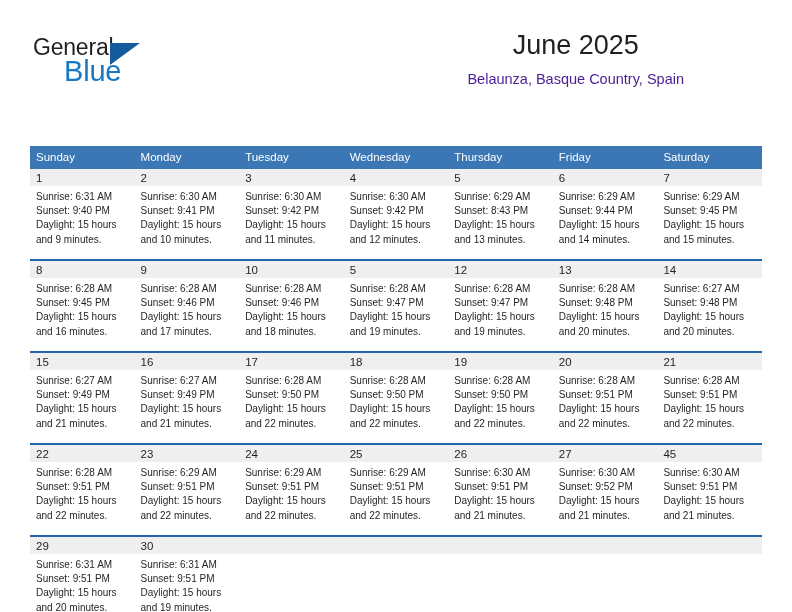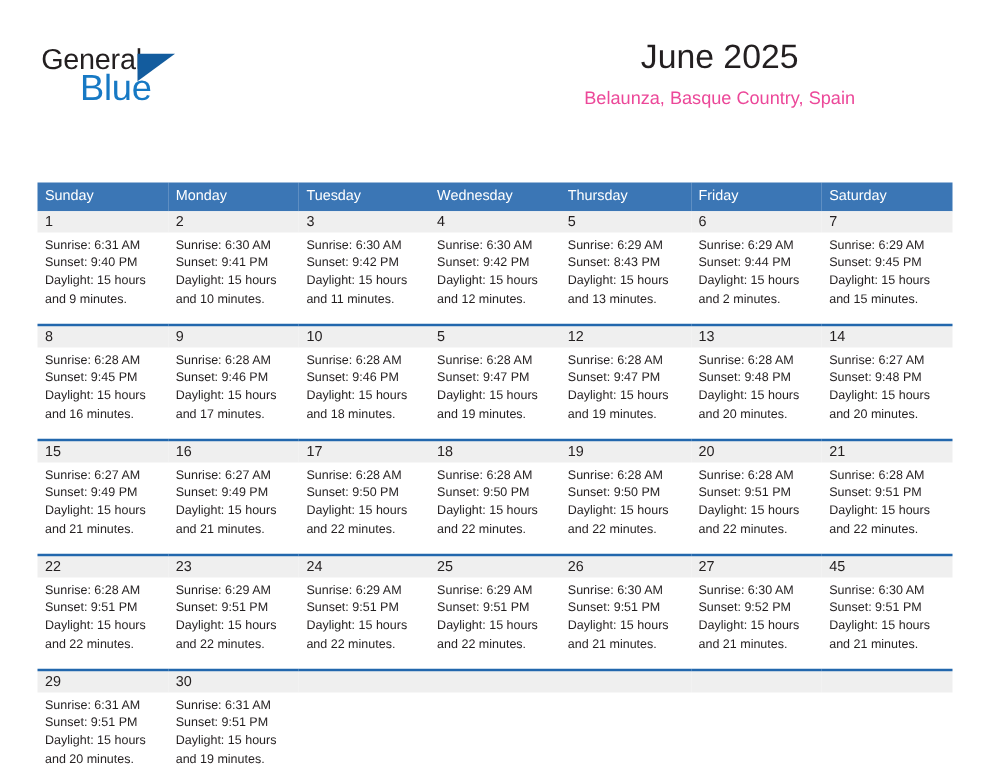--- a/index.html
+++ b/index.html
@@ -75,21 +75,21 @@
   .month-title {
     font-size: 27px;
     font-weight: normal;
     color: #231f20;
     line-height: 34px;
     white-space: nowrap;
   }
   .location {
     margin-top: 8px;
     font-size: 14.5px;
-    color: #ec4899;
+    color: #4c1d95;
     line-height: 18px;
     white-space: nowrap;
   }
 
   
   .calendar {
     position: absolute;
     left: 30px;
     top: 106px;
     width: 732px;
@@ -235,21 +235,21 @@
               <div class="daylight">Daylight: 15 hours and 13 minutes.</div>
             </div>
           </div>
         </td>
         <td>
           <div class="cell">
             <div class="daynum-band">6</div>
             <div class="cell-body">
               <div>Sunrise: 6:29 AM</div>
               <div>Sunset: 9:44 PM</div>
-              <div class="daylight">Daylight: 15 hours and 2 minutes.</div>
+              <div class="daylight">Daylight: 15 hours and 14 minutes.</div>
             </div>
           </div>
         </td>
         <td>
           <div class="cell">
             <div class="daynum-band">7</div>
             <div class="cell-body">
               <div>Sunrise: 6:29 AM</div>
               <div>Sunset: 9:45 PM</div>
               <div class="daylight">Daylight: 15 hours and 15 minutes.</div>

